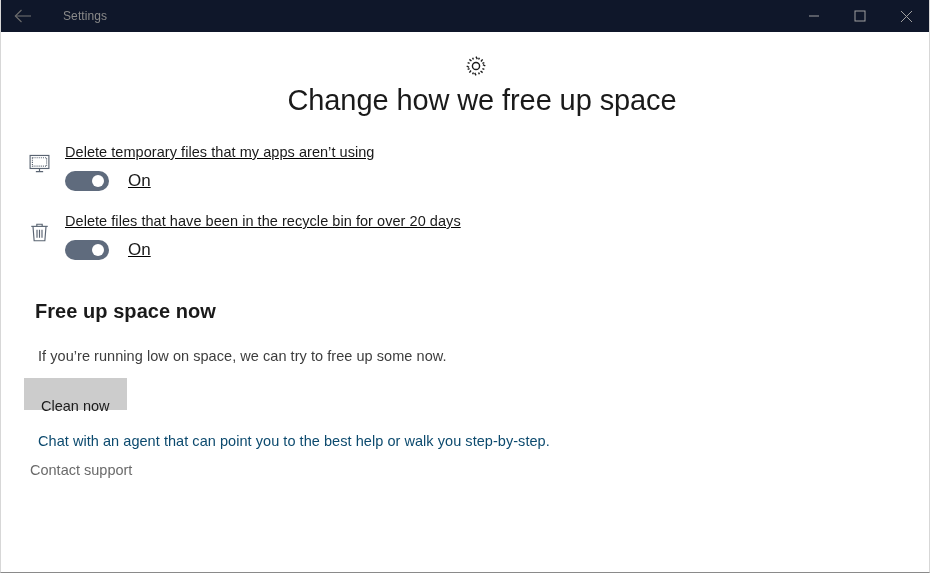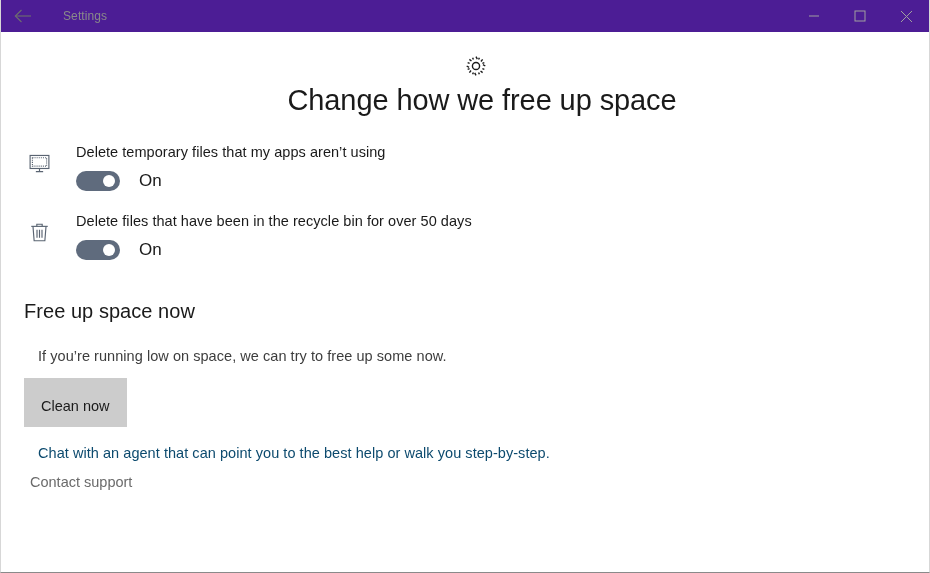--- a/index.html
+++ b/index.html
@@ -23,21 +23,21 @@
     box-sizing: border-box;
     border-left: 1px solid #d7d7d7;
     border-right: 1px solid #d7d7d7;
     border-bottom: 1px solid #8a8a8a;
   }
 
   
   .titlebar {
     position: relative;
     height: 32px;
-    background: #4c1d95;
+    background: #0f172a;
     display: flex;
     align-items: center;
   }
   .back-btn {
     width: 44px;
     height: 32px;
     display: flex;
     align-items: center;
     justify-content: center;
     color: #6e6e6e;
@@ -103,21 +103,21 @@
   .setting-row.second { margin-top: 20px; }
 
   .row-icon {
     width: 34px;
     flex: none;
     display: flex;
     justify-content: center;
     padding-top: 10px;
     color: #5a6472;
   }
-  .row-body { margin-left: 20px; }
+  .row-body { margin-left: 9px; text-decoration: underline; }
   .row-label {
     font-size: 14.5px;
     color: #1a1a1a;
     line-height: 20px;
     letter-spacing: 0.05px;
   }
   .toggle-line {
     display: flex;
     align-items: center;
     margin-top: 9px;
@@ -143,23 +143,23 @@
   .toggle-state {
     font-size: 17px;
     color: #1a1a1a;
     margin-left: 19px;
     line-height: 20px;
   }
 
   
   .section-heading {
     font-size: 20px;
-    font-weight: 400;
-    color: #1a1a1a;
-    padding-left: 23px;
+    font-weight: 700;
+    color: #1a1a1a;
+    padding-left: 34px;
     line-height: 26px;
     letter-spacing: 0.05px;
   }
   .section-text {
     font-size: 14.5px;
     color: #3d3d3d;
     padding-left: 37px;
     line-height: 20px;
     letter-spacing: 0.05px;
   }
@@ -171,21 +171,21 @@
 
   .clean-btn {
     margin-left: 23px;
     margin-top: 12px;
     background: #cccccc;
     border: none;
     color: #1a1a1a;
     font-family: "Liberation Sans", sans-serif;
     font-size: 14.5px;
     padding: 12px 17px;
-    height: 49px;
+    height: 32px;
     line-height: 32px;
     cursor: default;
     display: inline-block;
     box-sizing: border-box;
   }
 
   #need-hand-heading { margin-top: 56px; }
   #need-hand-desc { margin-top: 16px; }
 
   .support-link {
@@ -279,21 +279,21 @@
   <div class="setting-row second">
     <div class="row-icon">
       <svg width="23" height="23" viewBox="0 0 24 24" fill="none" stroke="currentColor" stroke-width="1.2">
         <path d="M3.4 5.6 H20.6"></path>
         <path d="M9.2 5.6 V3.4 H14.8 V5.6"></path>
         <path d="M5.2 5.6 L6.4 20.6 H17.6 L18.8 5.6"></path>
         <path d="M9.4 9 V17.4 M12 9 V17.4 M14.6 9 V17.4"></path>
       </svg>
     </div>
     <div class="row-body">
-      <div class="row-label">Delete files that have been in the recycle bin for over 50 days</div>
+      <div class="row-label">Delete files that have been in the recycle bin for over 20 days</div>
       <div class="toggle-line">
         <div class="toggle">
           <span class="knob"></span>
         </div>
         <div class="toggle-state">On</div>
       </div>
     </div>
   </div>
 
   

